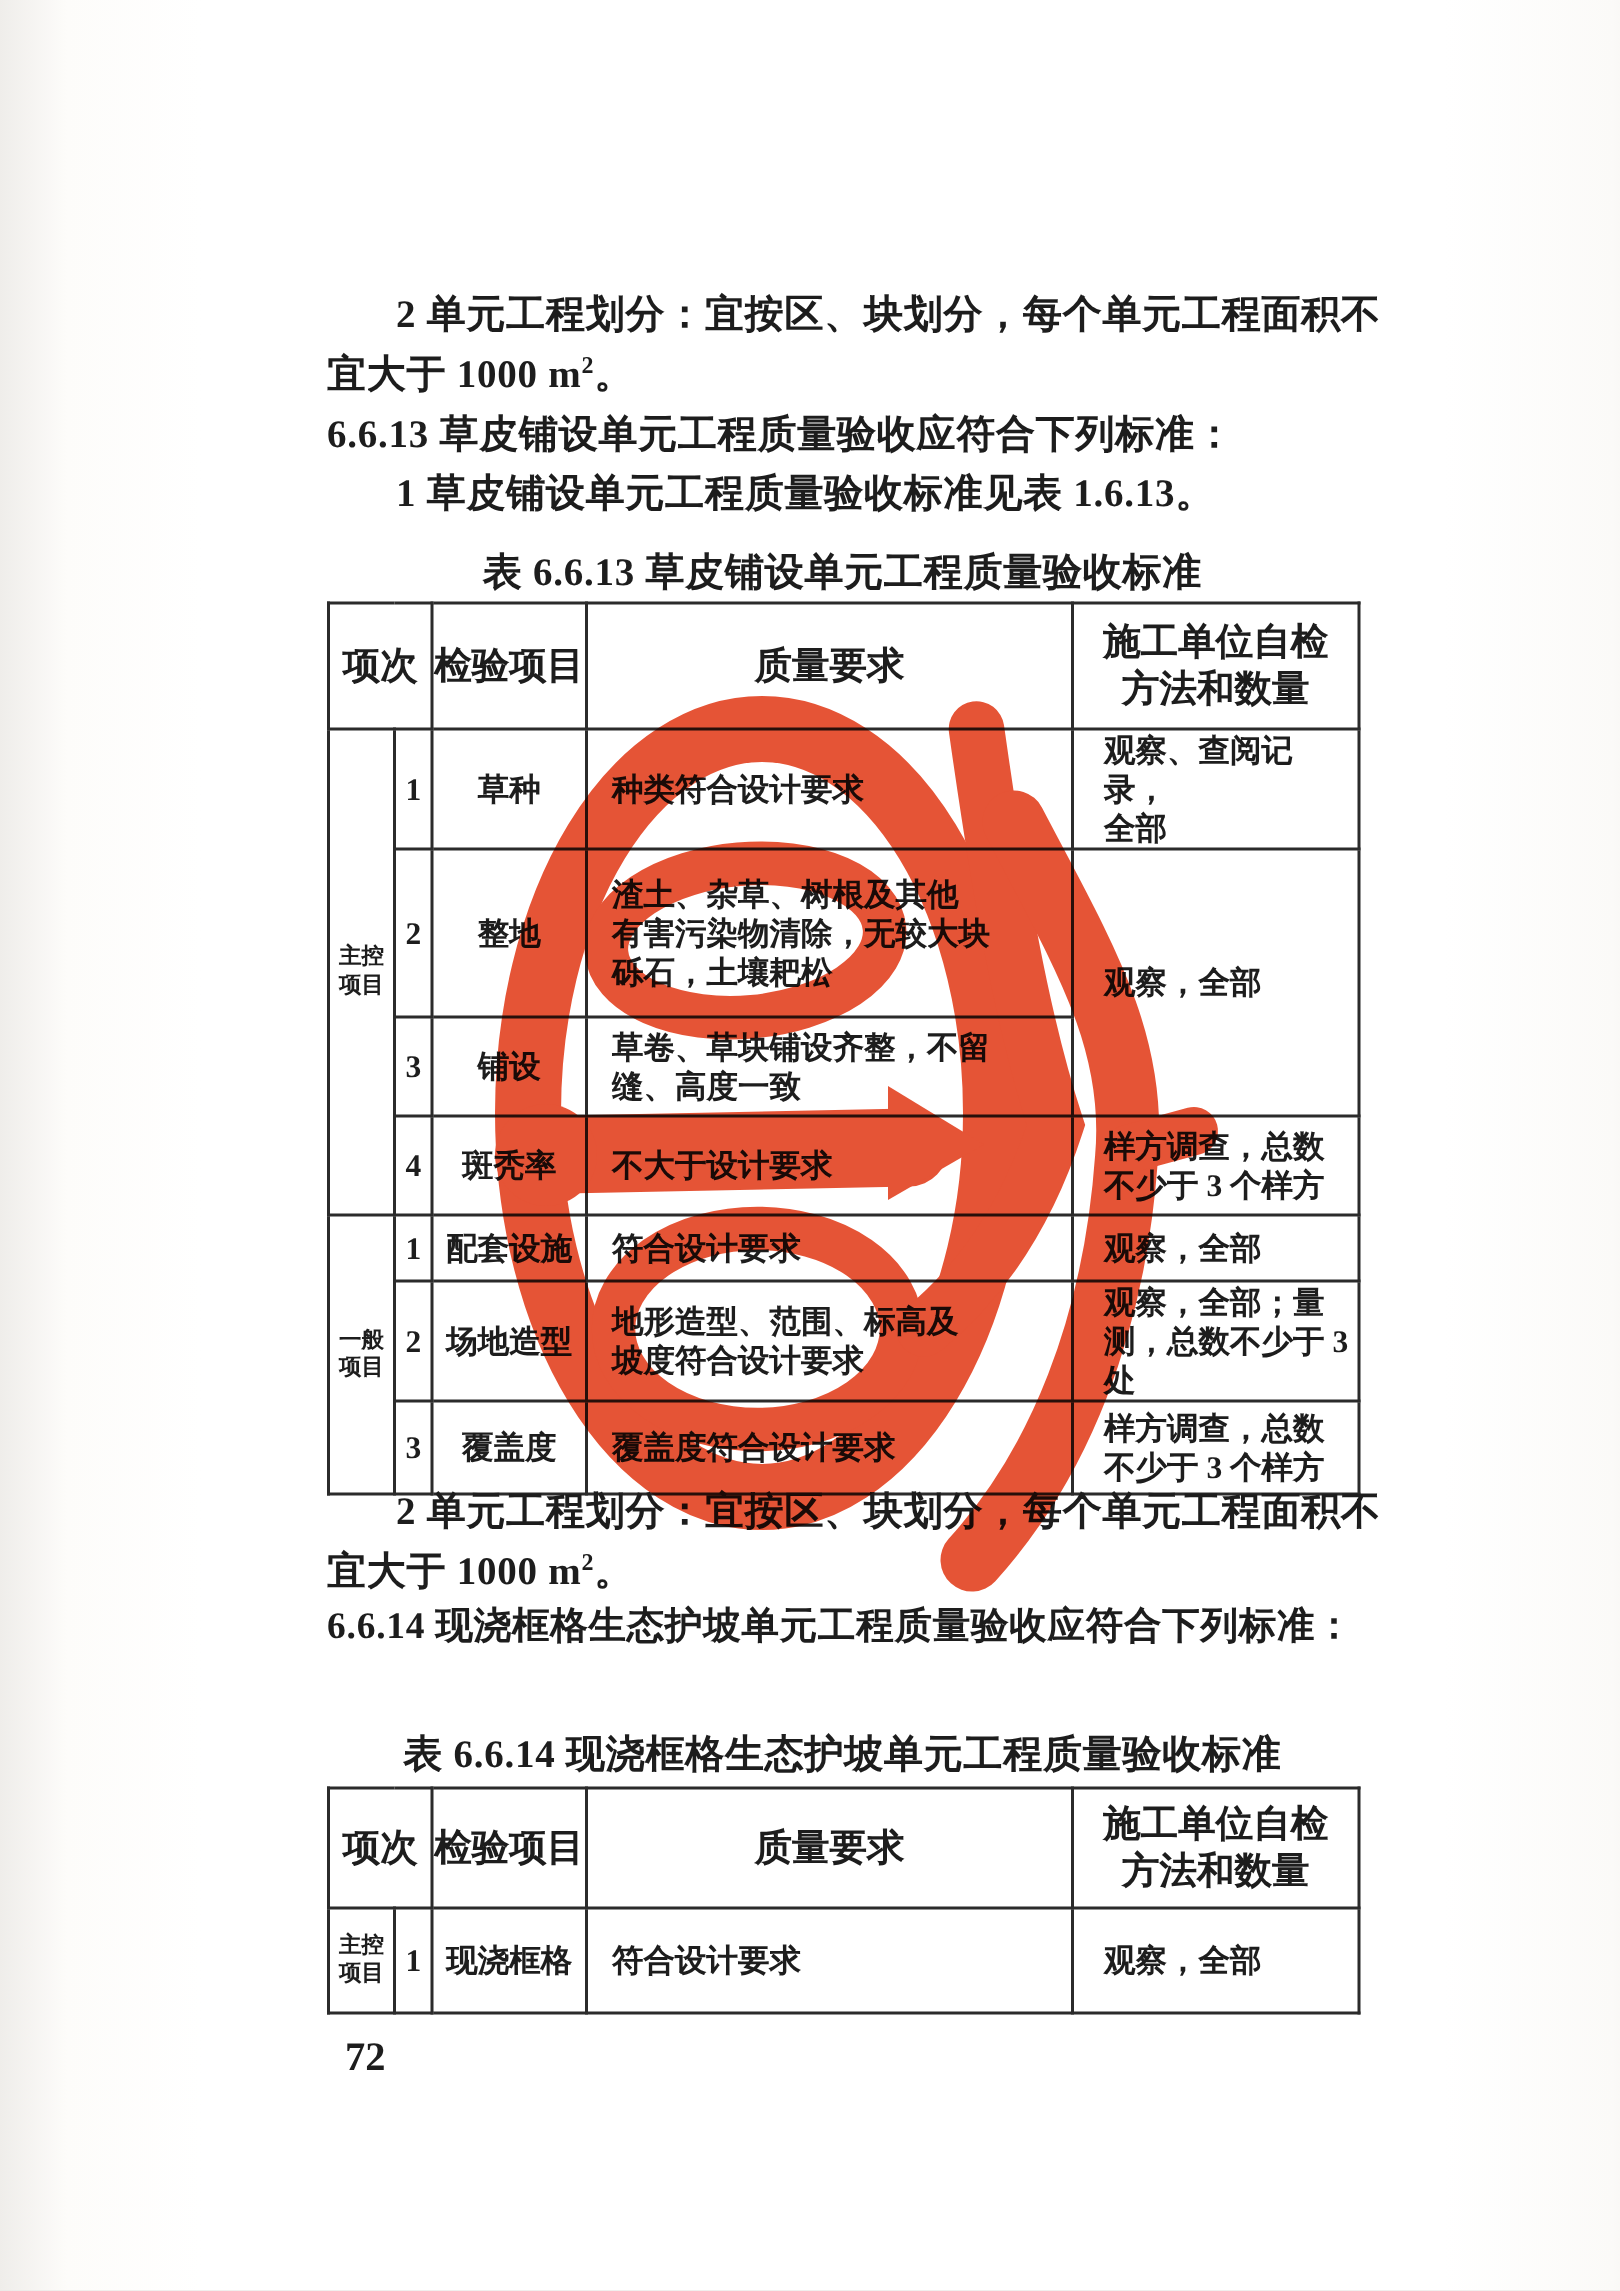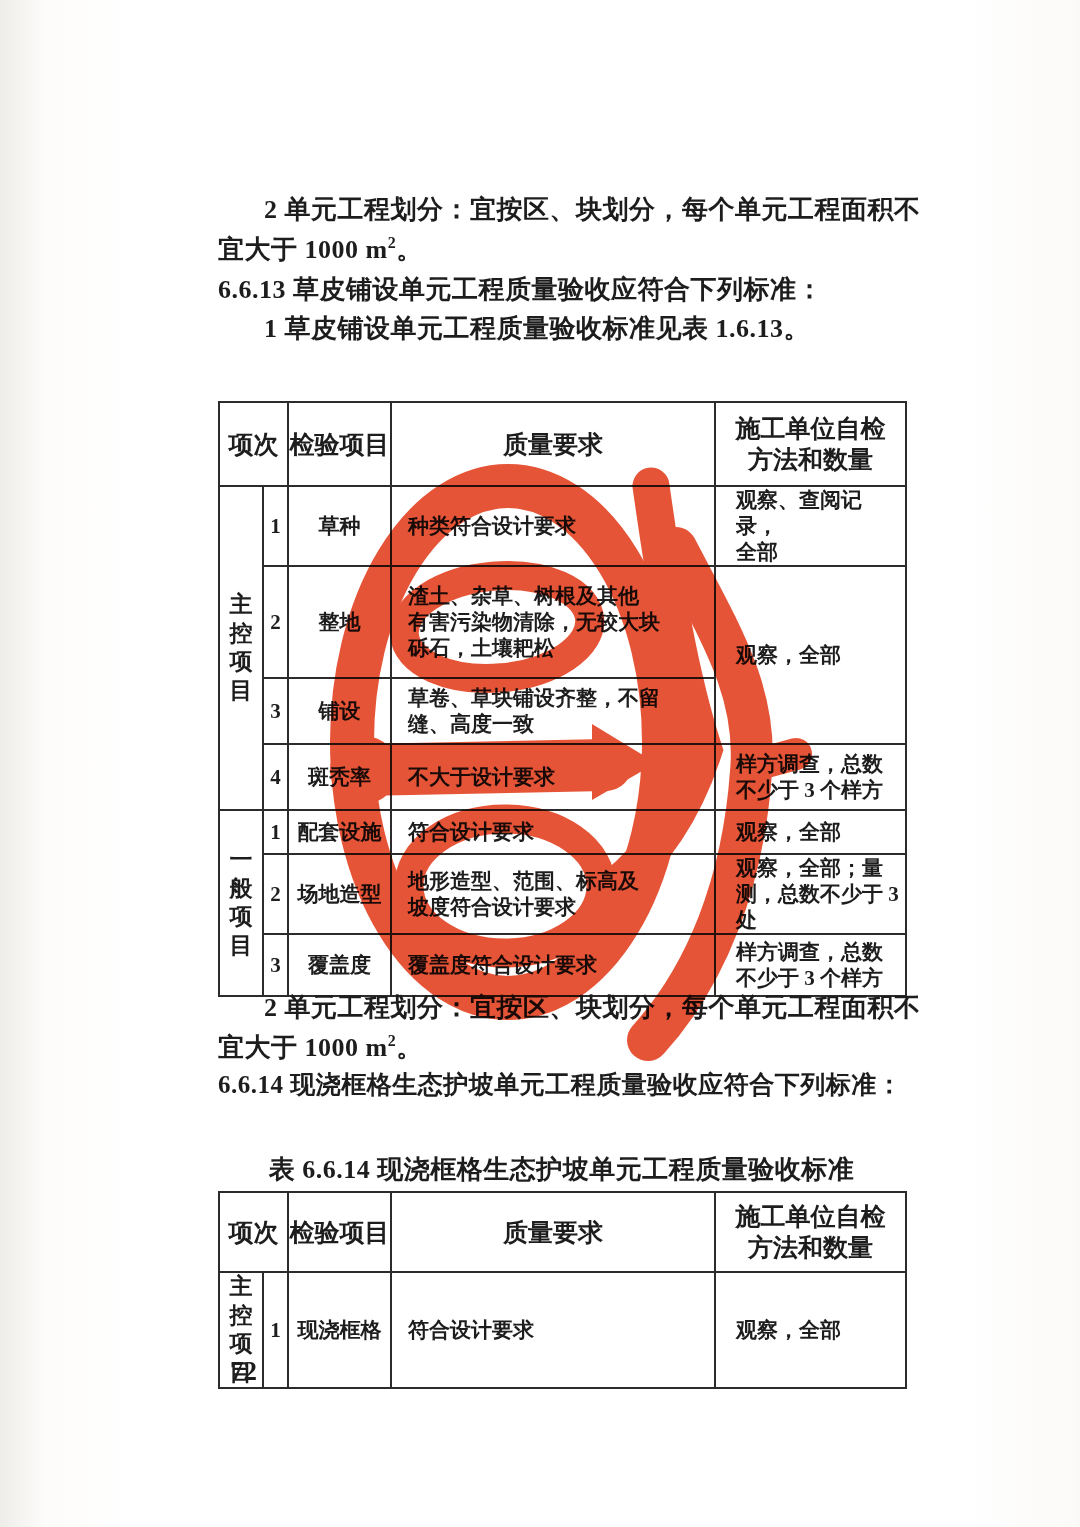--- a/index.html
+++ b/index.html
@@ -21,37 +21,38 @@
   sup{font-size:16px;vertical-align:super;line-height:0;}
   .tbl-title{text-align:center;font-size:26px;letter-spacing:.5px;}
   table{border-collapse:collapse;table-layout:fixed;width:687px;}
   td{
     border:2.4px solid #2b2b2b;
     font-size:21px;line-height:1.24;
     text-align:center;vertical-align:middle;
     padding:0;overflow:hidden;
   }
   .pre{white-space:pre-line;}
-  .grp{font-size:23px;letter-spacing:0;}
+  .grp{font-size:15px;letter-spacing:0;}
   .req{text-align:left;padding-left:16px;padding-right:4px;}
   .mth{text-align:left;padding-left:20px;padding-right:4px;}
   .hdr td{font-size:25px;}
   .pagenum{position:absolute;left:230px;top:1356px;font-size:27px;font-family:"Liberation Serif",serif;}
   .stamp{position:absolute;left:0;top:0;width:1080px;height:1527px;pointer-events:none;mix-blend-mode:multiply;opacity:.87;}
 </style>
 </head>
 <body>
 
 <div class="page">
 
   <div class="blk line indent" style="top:193px">2  单元工程划分：宜按区、块划分，每个单元工程面积不</div>
   <div class="blk line" style="top:233px"><span>宜大于 1000 m</span><sup>2</sup><span>。</span></div>
   <div class="blk line" style="top:273px">6.6.13  草皮铺设单元工程质量验收应符合下列标准：</div>
   <div class="blk line indent" style="top:312px">1  草皮铺设单元工程质量验收标准见表 1.6.13。</div>
 
+  <div class="blk tbl-title" style="top:364px">表 6.6.13  草皮铺设单元工程质量验收标准</div>
 
   <table class="blk" style="top:401px">
     <colgroup>
         <col style="width:44px">
         <col style="width:25px">
         <col style="width:103px">
         <col style="width:324px">
         <col style="width:191px">
       </colgroup>
     <tbody>

